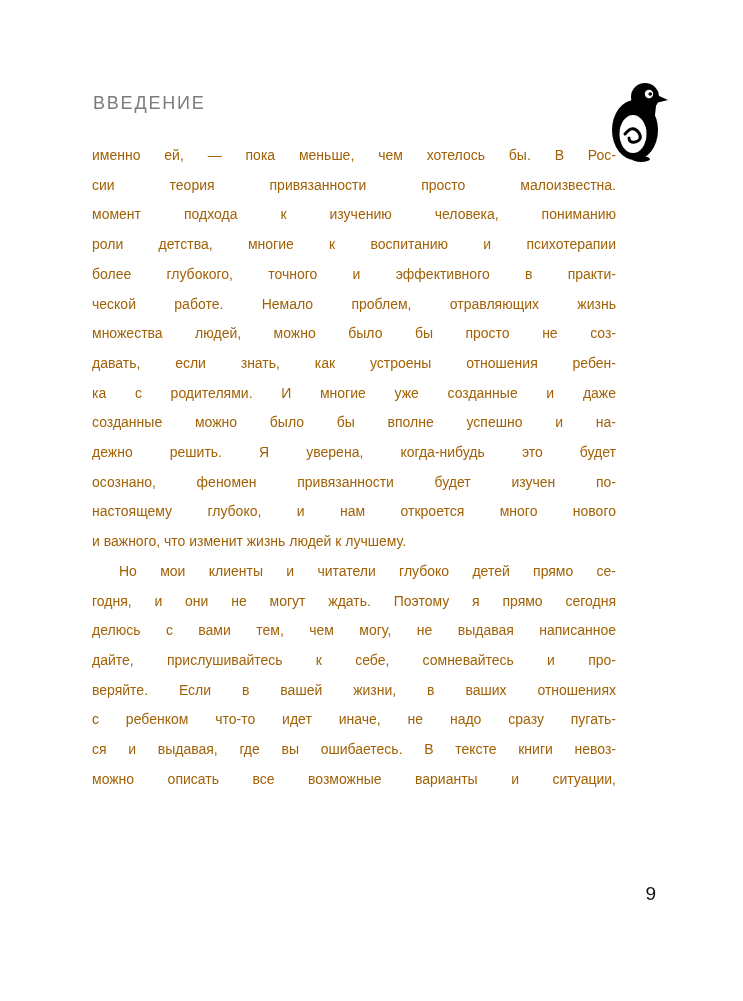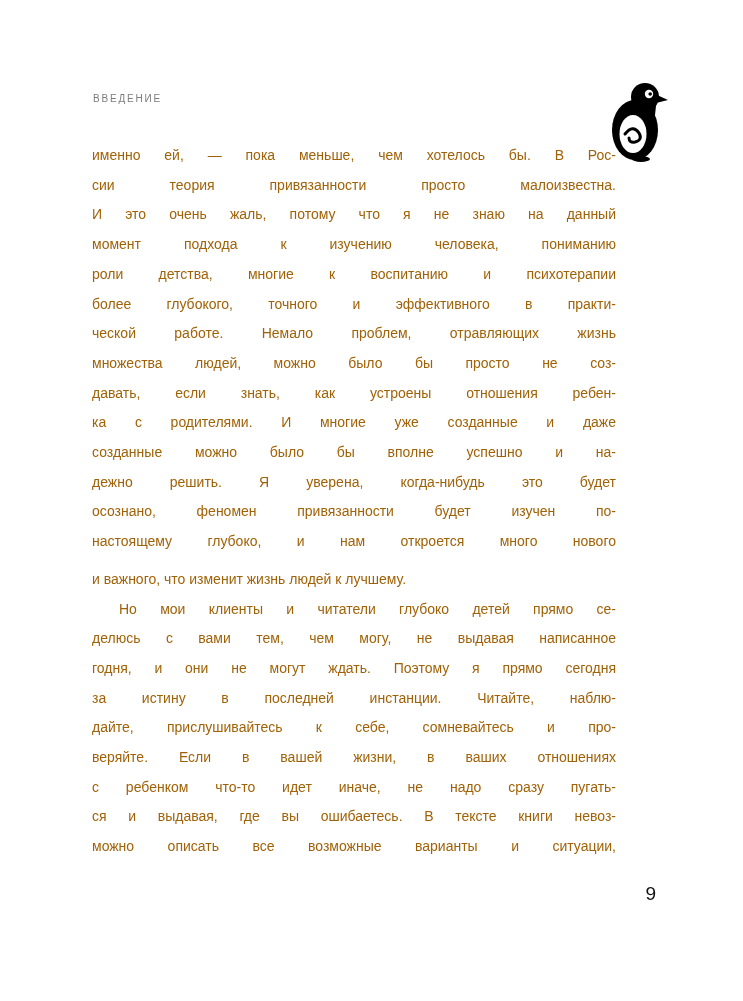--- a/index.html
+++ b/index.html
@@ -12,21 +12,21 @@
     width: 743px;
     height: 1001px;
     background: #ffffff;
     overflow: hidden;
     font-family: "Liberation Sans", sans-serif;
   }
   .running-head {
     position: absolute;
     left: 93px;
     top: 93px;
-    font-size: 10px;
+    font-size: 18px;
     letter-spacing: 1.8px;
     color: #7c7c7c;
     font-weight: 400;
   }
   .logo {
     position: absolute;
     left: 608px;
     top: 80px;
     width: 60px;
     height: 82px;
@@ -40,21 +40,20 @@
     font-size: 14px;
     line-height: 29.7px;
   }
   .line {
     text-align: justify;
     text-align-last: justify;
   }
   .line.no-just {
     text-align: justify;
     text-align-last: left;
-    margin-top: 8px;
   }
   .line.indent {
     text-indent: 27px;
   }
   .page-number {
     position: absolute;
     top: 883px;
     left: 592px;
     width: 64px;
     text-align: right;
@@ -87,37 +86,35 @@
 
       <path d="M17 54 q 8 -10 14 -1 q 4 7 -4 9 q -6 1 -6 -4" fill="none" stroke="#000" stroke-width="3" stroke-linecap="round"></path>
 
       <ellipse cx="33" cy="79" rx="9" ry="3" fill="#000"></ellipse>
     </svg>
   </div>
 
   <div class="body-text">
       <div class="line">именно ей, — пока меньше, чем хотелось бы. В Рос-</div>
       <div class="line">сии теория привязанности просто малоизвестна.</div>
-      <div class="line">И это очень жаль, потому что я не знаю на данный</div>
       <div class="line">момент подхода к изучению человека, пониманию</div>
       <div class="line">роли детства, многие к воспитанию и психотерапии</div>
       <div class="line">более глубокого, точного и эффективного в практи-</div>
       <div class="line">ческой работе. Немало проблем, отравляющих жизнь</div>
       <div class="line">множества людей, можно было бы просто не соз-</div>
       <div class="line">давать, если знать, как устроены отношения ребен-</div>
       <div class="line">ка с родителями. И многие уже созданные и даже</div>
       <div class="line">созданные можно было бы вполне успешно и на-</div>
       <div class="line">дежно решить. Я уверена, когда-нибудь это будет</div>
       <div class="line">осознано, феномен привязанности будет изучен по-</div>
       <div class="line">настоящему глубоко, и нам откроется много нового</div>
       <div class="line no-just">и важного, что изменит жизнь людей к лучшему.</div>
       <div class="line indent">Но мои клиенты и читатели глубоко детей прямо се-</div>
+      <div class="line">годня, и они не могут ждать. Поэтому я прямо сегодня</div>
       <div class="line">делюсь с вами тем, чем могу, не выдавая написанное</div>
-      <div class="line">годня, и они не могут ждать. Поэтому я прямо сегодня</div>
-      <div class="line">за истину в последней инстанции. Читайте, наблю-</div>
       <div class="line">дайте, прислушивайтесь к себе, сомневайтесь и про-</div>
       <div class="line">веряйте. Если в вашей жизни, в ваших отношениях</div>
       <div class="line">с ребенком что-то идет иначе, не надо сразу пугать-</div>
       <div class="line">ся и выдавая, где вы ошибаетесь. В тексте книги невоз-</div>
       <div class="line">можно описать все возможные варианты и ситуации,</div>
     </div>
 
   <div class="page-number">9</div>
 
 </div>

